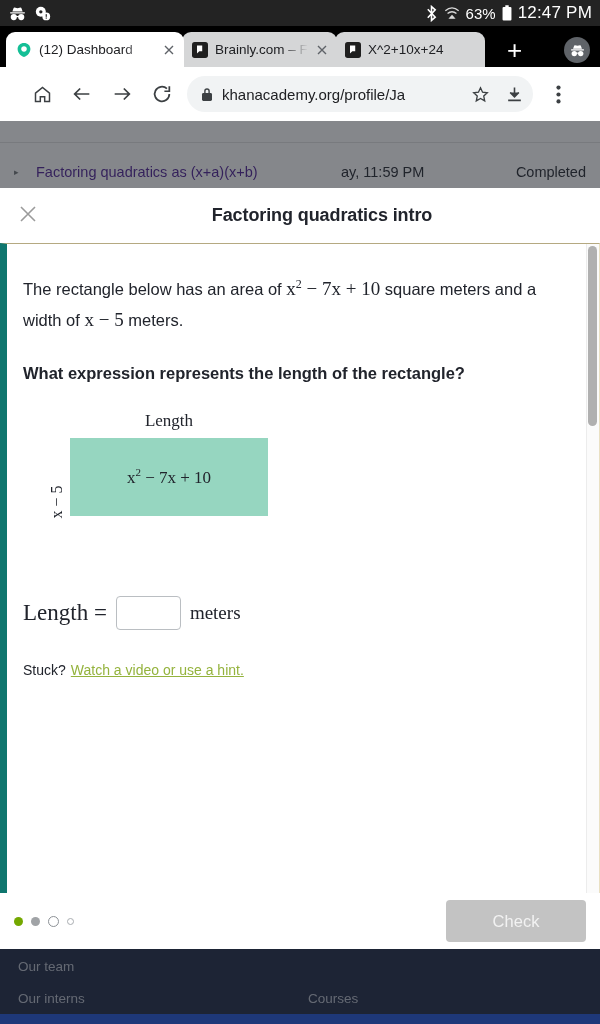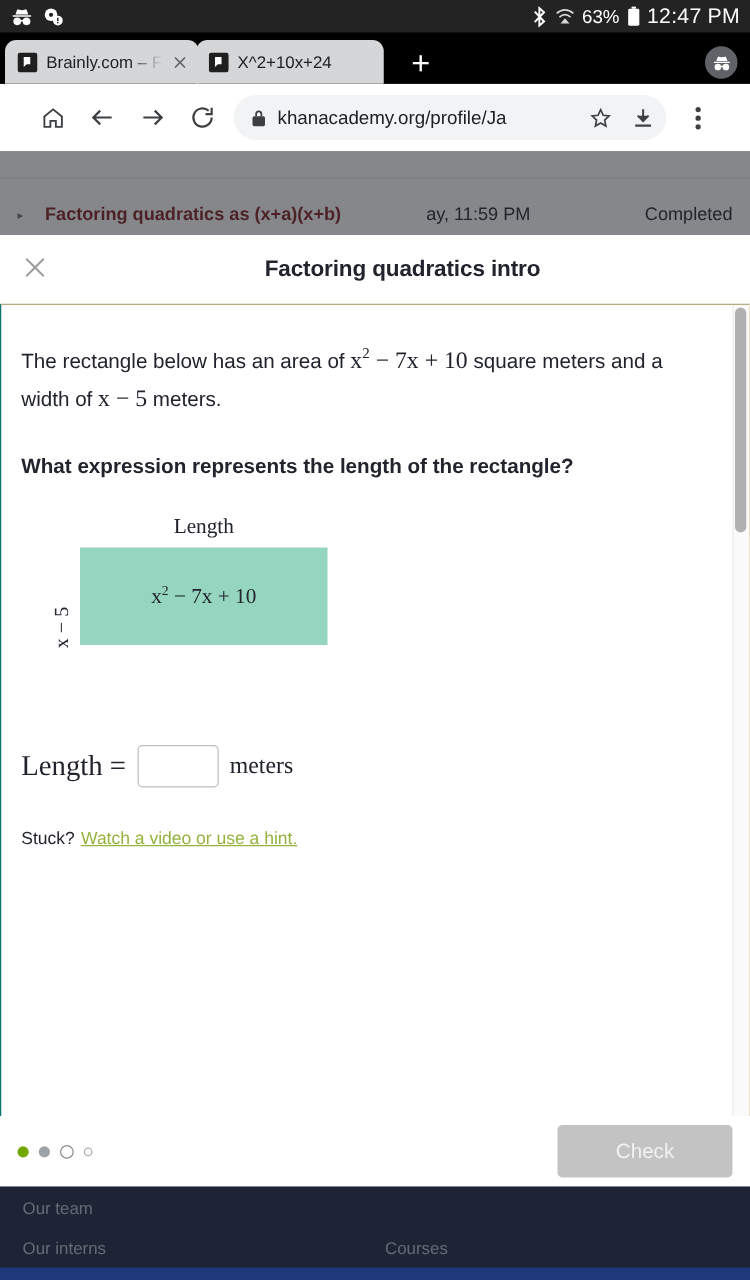--- a/index.html
+++ b/index.html
@@ -84,21 +84,21 @@
   }
   .behind-rowtop {
     height:22px; border-bottom:1px solid #e3e3e3; display:flex; align-items:center;
     padding:0 14px; font-size:13px; color:#21242c;
   }
   .behind-row {
     height:58px; display:flex; align-items:center; padding:0 14px;
     font-size:14.5px; border-bottom:1px solid #e8e8e8;
   }
   .behind-caret { width:22px; color:#6f7376; font-size:9px; }
-  .behind-link { color:#7f1d1d; width:305px;font-weight:bold; }
+  .behind-link { color:#4c1d95; width:305px; }
   .behind-date { color:#21242c; flex:1 1 auto; }
   .behind-status { color:#21242c; }
   .behind-footer {
     position:absolute; left:0; bottom:0; width:600px; height:88px;
     background:#1a2540; color:#b6bcca; font-size:13.5px; padding:14px 0 0 0;
   }
   .bf-row { display:flex; height:32px; align-items:center; }
   .bf-a { width:300px; padding-left:18px; }
   .bf-b { padding-left:8px; }
   .bf-highlight { background:#1b50d8; color:#ffffff; }
@@ -123,21 +123,21 @@
   }
   .modal-title {
     width:100%; text-align:center; font-size:18px; font-weight:700; color:#21242c;
     letter-spacing:-.1px;
     margin-left:44px;
   }
 
   .exercise-wrap {
     flex:1 1 auto; position:relative;
     border-top:1px solid #b5a981;
-    border-left:1px solid #0f766e;
+    border-left:7px solid #0f766e;
     border-right:1px solid #e9e0c3;
     background:#ffffff; overflow:hidden;
   }
   .exercise {
     position:absolute; inset:0 13px 0 0; padding:30px 16px 0 16px;
     overflow:hidden;
   }
   .scrollbar-track {
     position:absolute; right:0; top:0; width:13px; height:100%;
     background:#fbfbfb; border-left:1px solid #ececec;
@@ -250,20 +250,34 @@
         <rect x="3.5" y="0" width="4" height="1.8" rx=".6"></rect>
         <rect x="0.6" y="1.8" width="9.8" height="15" rx="1.2"></rect>
       </svg>
     </span>
     <span class="sb-time">12:47 PM</span>
   </div>
 </div>
 
 <div class="tabstrip">
 
+  <div class="tab active">
+    <span class="tab-fav">
+      <svg width="16" height="16" viewBox="0 0 20 20">
+        <path d="M10 1.2c4.6 0 8 3.2 8 7.6 0 4.6-3.6 8.4-8 10-4.4-1.6-8-5.4-8-10 0-4.4 3.4-7.6 8-7.6z" fill="#14bf96"></path>
+        <path d="M10 5.4c2 0 3.5 1.4 3.5 3.3S12 12.1 10 12.1 6.5 10.6 6.5 8.7 8 5.4 10 5.4z" fill="#fff"></path>
+      </svg>
+    </span>
+    <span class="tab-title">(12) Dashboard</span>
+    <span class="tab-close">
+      <svg width="14" height="14" viewBox="0 0 14 14" stroke="#5f6368" stroke-width="1.4">
+          <path d="M3 3l8 8M11 3l-8 8"></path>
+        </svg>
+    </span>
+  </div>
 
   <div class="tab inactive">
     <span class="tab-fav">
       <svg width="16" height="16" viewBox="0 0 18 18">
         <rect width="18" height="18" rx="3" fill="#1f1f1f"></rect>
         <path d="M5 4h6.5v6.5H8.2L5.6 13V4H5z" fill="#fff"></path>
       </svg>
     </span>
     <span class="tab-title">Brainly.com – F</span>
     <span class="tab-close">

